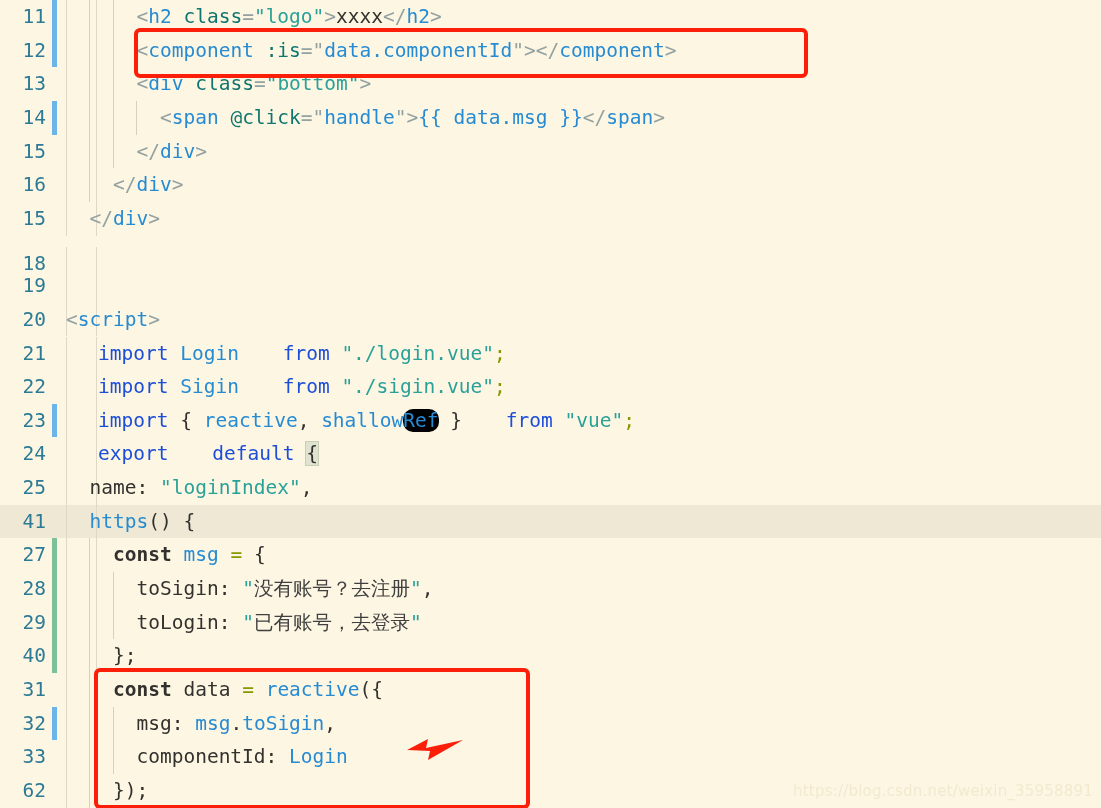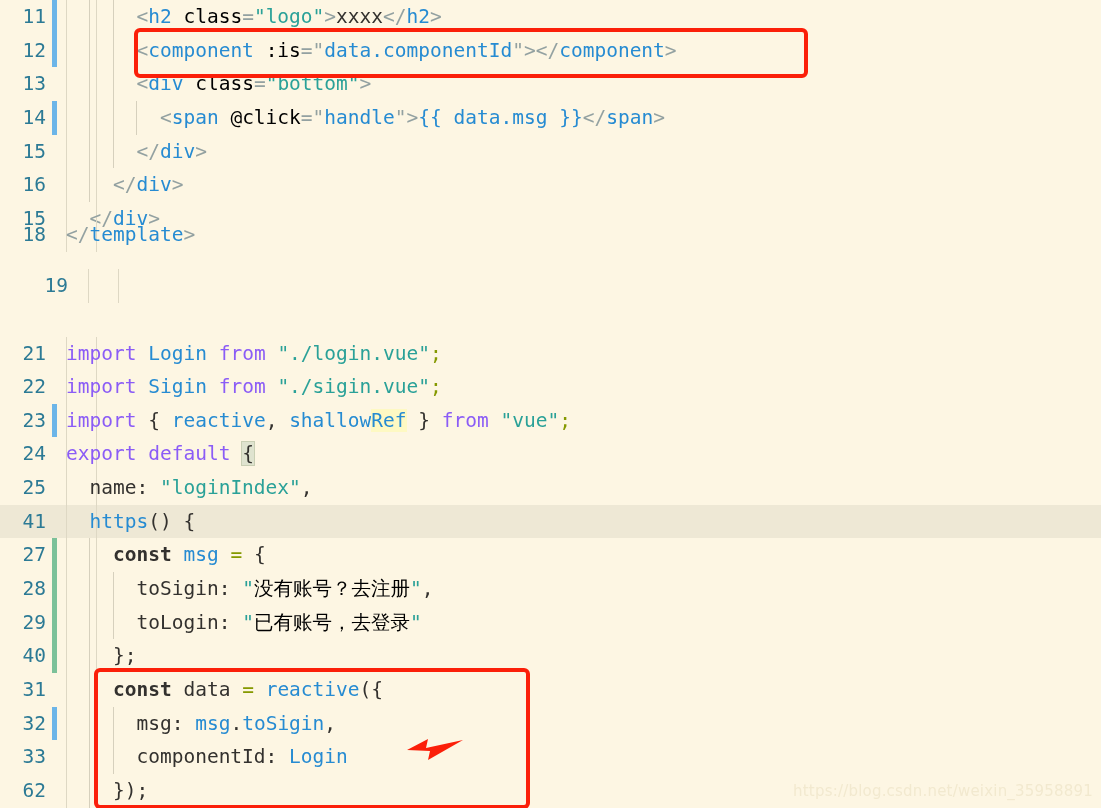--- a/index.html
+++ b/index.html
@@ -68,31 +68,31 @@
   
   .iguide {
     position: absolute;
     top: 0; width: 1px; height: 100%;
     background: #d6d0bd;
   }
 
   
   .t-punct   { color: #93a1a1; }   
   .t-tag     { color: #268bd2; }   
-  .t-attr    { color: #000000; }   
+  .t-attr    { color: #0f766e; }   
   .t-str     { color: #2aa198; }   
   .t-text    { color: #33312e; }   
-  .t-kw      { color: #8b5cf6; }   
+  .t-kw      { color: #1d4ed8; padding-left: 32px; }   
   .t-ident   { color: #268bd2; }   
   .t-plain   { color: #33312e; }
   .t-op      { color: #859900; }
   .t-bold    { color: #33312e; font-weight: bold; }
-  .t-cjk     { color: #000000; font-family: "DejaVu Sans", "Liberation Sans", sans-serif; }
+  .t-cjk     { color: #404040; font-family: "DejaVu Sans", "Liberation Sans", sans-serif; }
 
-  .sel  { background: #fef9c3; }              
+  .sel  { background: #000000; border-radius: 10px; }              
   .brk  { background: #dfe3cf; outline: 1px solid #c9cfb4; }  
 
   
   .annbox {
     position: absolute;
     border: 4px solid #fb1f09;
     border-radius: 6px;
     pointer-events: none;
   }
   #arrow { position: absolute; pointer-events: none; }
@@ -111,22 +111,23 @@
 <body>
 
 <div id="editor">
     <div class="line" style="top: 0px; position: absolute; left: 0px; right: 0px;"><div class="gutter">11</div><div class="gitbar modified"></div><div class="rule" style="left: 66px;"></div><div class="rule" style="left: 96px;"></div><div class="iguide" style="left: 89.44px;"></div><div class="iguide" style="left: 112.88px;"></div><div class="code"><span class="t-plain">      </span><span class="t-punct">&lt;</span><span class="t-tag">h2</span><span class="t-plain"> </span><span class="t-attr">class</span><span class="t-punct">=</span><span class="t-str">"logo"</span><span class="t-punct">&gt;</span><span class="t-text">xxxx</span><span class="t-punct">&lt;/</span><span class="t-tag">h2</span><span class="t-punct">&gt;</span></div></div>
     <div class="line" style="top: 33.65px; position: absolute; left: 0px; right: 0px;"><div class="gutter">12</div><div class="gitbar modified"></div><div class="rule" style="left: 66px;"></div><div class="rule" style="left: 96px;"></div><div class="iguide" style="left: 89.44px;"></div><div class="iguide" style="left: 112.88px;"></div><div class="code"><span class="t-plain">      </span><span class="t-punct">&lt;</span><span class="t-tag">component</span><span class="t-plain"> </span><span class="t-attr">:is</span><span class="t-punct">=</span><span class="t-punct">"</span><span class="t-tag">data.componentId</span><span class="t-punct">"</span><span class="t-punct">&gt;</span><span class="t-punct">&lt;/</span><span class="t-tag">component</span><span class="t-punct">&gt;</span></div></div>
     <div class="line" style="top: 67.3px; position: absolute; left: 0px; right: 0px;"><div class="gutter">13</div><div class="gitbar none"></div><div class="rule" style="left: 66px;"></div><div class="rule" style="left: 96px;"></div><div class="iguide" style="left: 89.44px;"></div><div class="iguide" style="left: 112.88px;"></div><div class="code"><span class="t-plain">      </span><span class="t-punct">&lt;</span><span class="t-tag">div</span><span class="t-plain"> </span><span class="t-attr">class</span><span class="t-punct">=</span><span class="t-str">"bottom"</span><span class="t-punct">&gt;</span></div></div>
     <div class="line" style="top: 100.95px; position: absolute; left: 0px; right: 0px;"><div class="gutter">14</div><div class="gitbar modified"></div><div class="rule" style="left: 66px;"></div><div class="rule" style="left: 96px;"></div><div class="iguide" style="left: 89.44px;"></div><div class="iguide" style="left: 112.88px;"></div><div class="iguide" style="left: 136.32px;"></div><div class="code"><span class="t-plain">        </span><span class="t-punct">&lt;</span><span class="t-tag">span</span><span class="t-plain"> </span><span class="t-attr">@click</span><span class="t-punct">=</span><span class="t-punct">"</span><span class="t-tag">handle</span><span class="t-punct">"</span><span class="t-punct">&gt;</span><span class="t-tag">{{ data.msg }}</span><span class="t-punct">&lt;/</span><span class="t-tag">span</span><span class="t-punct">&gt;</span></div></div>
     <div class="line" style="top: 134.6px; position: absolute; left: 0px; right: 0px;"><div class="gutter">15</div><div class="gitbar none"></div><div class="rule" style="left: 66px;"></div><div class="rule" style="left: 96px;"></div><div class="iguide" style="left: 89.44px;"></div><div class="iguide" style="left: 112.88px;"></div><div class="code"><span class="t-plain">      </span><span class="t-punct">&lt;/</span><span class="t-tag">div</span><span class="t-punct">&gt;</span></div></div>
     <div class="line" style="top: 168.25px; position: absolute; left: 0px; right: 0px;"><div class="gutter">16</div><div class="gitbar none"></div><div class="rule" style="left: 66px;"></div><div class="rule" style="left: 96px;"></div><div class="iguide" style="left: 89.44px;"></div><div class="code"><span class="t-plain">    </span><span class="t-punct">&lt;/</span><span class="t-tag">div</span><span class="t-punct">&gt;</span></div></div>
     <div class="line" style="top: 201.9px; position: absolute; left: 0px; right: 0px;"><div class="gutter">15</div><div class="gitbar none"></div><div class="rule" style="left: 66px;"></div><div class="rule" style="left: 96px;"></div><div class="code"><span class="t-plain">  </span><span class="t-punct">&lt;/</span><span class="t-tag">div</span><span class="t-punct">&gt;</span></div></div>
-    <div class="line" style="top: 218px; position: absolute; left: 0px; right: 0px; text-decoration: underline;"><div class="gutter">18</div><div class="gitbar none"></div><div class="rule" style="left: 66px;"></div><div class="rule" style="left: 96px;"></div><div class="code"><span class="t-punct">&lt;/</span><span class="t-tag">template</span><span class="t-punct">&gt;</span></div></div>
-    <div class="line" style="top: 269.2px; position: absolute; left: 0px; right: 0px; margin-left: 22px;"><div class="gutter">19</div><div class="gitbar none"></div><div class="rule" style="left: 66px;"></div><div class="rule" style="left: 96px;"></div><div class="code"></div></div>
+    <div class="line" style="top: 247px; position: absolute; left: 0px; right: 0px; text-decoration: underline;"><div class="gutter">18</div><div class="gitbar none"></div><div class="rule" style="left: 66px;"></div><div class="rule" style="left: 96px;"></div></div>
+    <div class="line" style="top: 269.2px; position: absolute; left: 0px; right: 0px;"><div class="gutter">19</div><div class="gitbar none"></div><div class="rule" style="left: 66px;"></div><div class="rule" style="left: 96px;"></div><div class="code"></div></div>
+    <div class="line" style="top: 302.85px; position: absolute; left: 0px; right: 0px;"><div class="gutter">20</div><div class="gitbar none"></div><div class="rule" style="left: 66px;"></div><div class="rule" style="left: 96px;"></div><div class="code"><span class="t-punct">&lt;</span><span class="t-tag">script</span><span class="t-punct">&gt;</span></div></div>
     <div class="line" style="top: 336.5px; position: absolute; left: 0px; right: 0px;"><div class="gutter">21</div><div class="gitbar none"></div><div class="rule" style="left: 66px;"></div><div class="rule" style="left: 96px;"></div><div class="code"><span class="t-kw">import</span><span class="t-plain"> </span><span class="t-ident">Login</span><span class="t-plain"> </span><span class="t-kw">from</span><span class="t-plain"> </span><span class="t-str">"./login.vue"</span><span class="t-op">;</span></div></div>
     <div class="line" style="top: 370.15px; position: absolute; left: 0px; right: 0px;"><div class="gutter">22</div><div class="gitbar none"></div><div class="rule" style="left: 66px;"></div><div class="rule" style="left: 96px;"></div><div class="code"><span class="t-kw">import</span><span class="t-plain"> </span><span class="t-ident">Sigin</span><span class="t-plain"> </span><span class="t-kw">from</span><span class="t-plain"> </span><span class="t-str">"./sigin.vue"</span><span class="t-op">;</span></div></div>
     <div class="line" style="top: 403.8px; position: absolute; left: 0px; right: 0px;"><div class="gutter">23</div><div class="gitbar modified"></div><div class="rule" style="left: 66px;"></div><div class="rule" style="left: 96px;"></div><div class="code"><span class="t-kw">import</span><span class="t-plain"> </span><span class="t-plain">{</span><span class="t-plain"> </span><span class="t-ident">reactive</span><span class="t-plain">,</span><span class="t-plain"> </span><span class="t-ident">shallow</span><span class="t-ident sel">Ref</span><span class="t-plain"> </span><span class="t-plain">}</span><span class="t-plain"> </span><span class="t-kw">from</span><span class="t-plain"> </span><span class="t-str">"vue"</span><span class="t-op">;</span></div></div>
     <div class="line" style="top: 437.45px; position: absolute; left: 0px; right: 0px;"><div class="gutter">24</div><div class="gitbar none"></div><div class="rule" style="left: 66px;"></div><div class="rule" style="left: 96px;"></div><div class="code"><span class="t-kw">export</span><span class="t-plain"> </span><span class="t-kw">default</span><span class="t-plain"> </span><span class="t-plain brk">{</span></div></div>
     <div class="line" style="top: 471.1px; position: absolute; left: 0px; right: 0px;"><div class="gutter">25</div><div class="gitbar none"></div><div class="rule" style="left: 66px;"></div><div class="rule" style="left: 96px;"></div><div class="code"><span class="t-plain">  </span><span class="t-plain">name</span><span class="t-plain">: </span><span class="t-str">"loginIndex"</span><span class="t-plain">,</span></div></div>
     <div class="line cur" style="top: 504.75px; position: absolute; left: 0px; right: 0px;"><div class="gutter">41</div><div class="gitbar none"></div><div class="rule" style="left: 66px;"></div><div class="rule" style="left: 96px;"></div><div class="code"><span class="t-plain">  </span><span class="t-ident">https</span><span class="t-plain">() {</span></div></div>
     <div class="line" style="top: 538.4px; position: absolute; left: 0px; right: 0px;"><div class="gutter">27</div><div class="gitbar added"></div><div class="rule" style="left: 66px;"></div><div class="rule" style="left: 96px;"></div><div class="iguide" style="left: 89.44px;"></div><div class="code"><span class="t-plain">    </span><span class="t-bold">const</span><span class="t-plain"> </span><span class="t-ident">msg</span><span class="t-plain"> </span><span class="t-op">=</span><span class="t-plain"> {</span></div></div>
     <div class="line" style="top: 572.05px; position: absolute; left: 0px; right: 0px;"><div class="gutter">28</div><div class="gitbar added"></div><div class="rule" style="left: 66px;"></div><div class="rule" style="left: 96px;"></div><div class="iguide" style="left: 89.44px;"></div><div class="iguide" style="left: 112.88px;"></div><div class="code"><span class="t-plain">      </span><span class="t-plain">toSigin</span><span class="t-plain">: </span><span class="t-str">"</span><span class="t-cjk">没有账号？去注册</span><span class="t-str">"</span><span class="t-plain">,</span></div></div>
     <div class="line" style="top: 605.7px; position: absolute; left: 0px; right: 0px;"><div class="gutter">29</div><div class="gitbar added"></div><div class="rule" style="left: 66px;"></div><div class="rule" style="left: 96px;"></div><div class="iguide" style="left: 89.44px;"></div><div class="iguide" style="left: 112.88px;"></div><div class="code"><span class="t-plain">      </span><span class="t-plain">toLogin</span><span class="t-plain">: </span><span class="t-str">"</span><span class="t-cjk">已有账号，去登录</span><span class="t-str">"</span></div></div>
     <div class="line" style="top: 639.35px; position: absolute; left: 0px; right: 0px;"><div class="gutter">40</div><div class="gitbar added"></div><div class="rule" style="left: 66px;"></div><div class="rule" style="left: 96px;"></div><div class="iguide" style="left: 89.44px;"></div><div class="code"><span class="t-plain">    </span><span class="t-plain">};</span></div></div>

